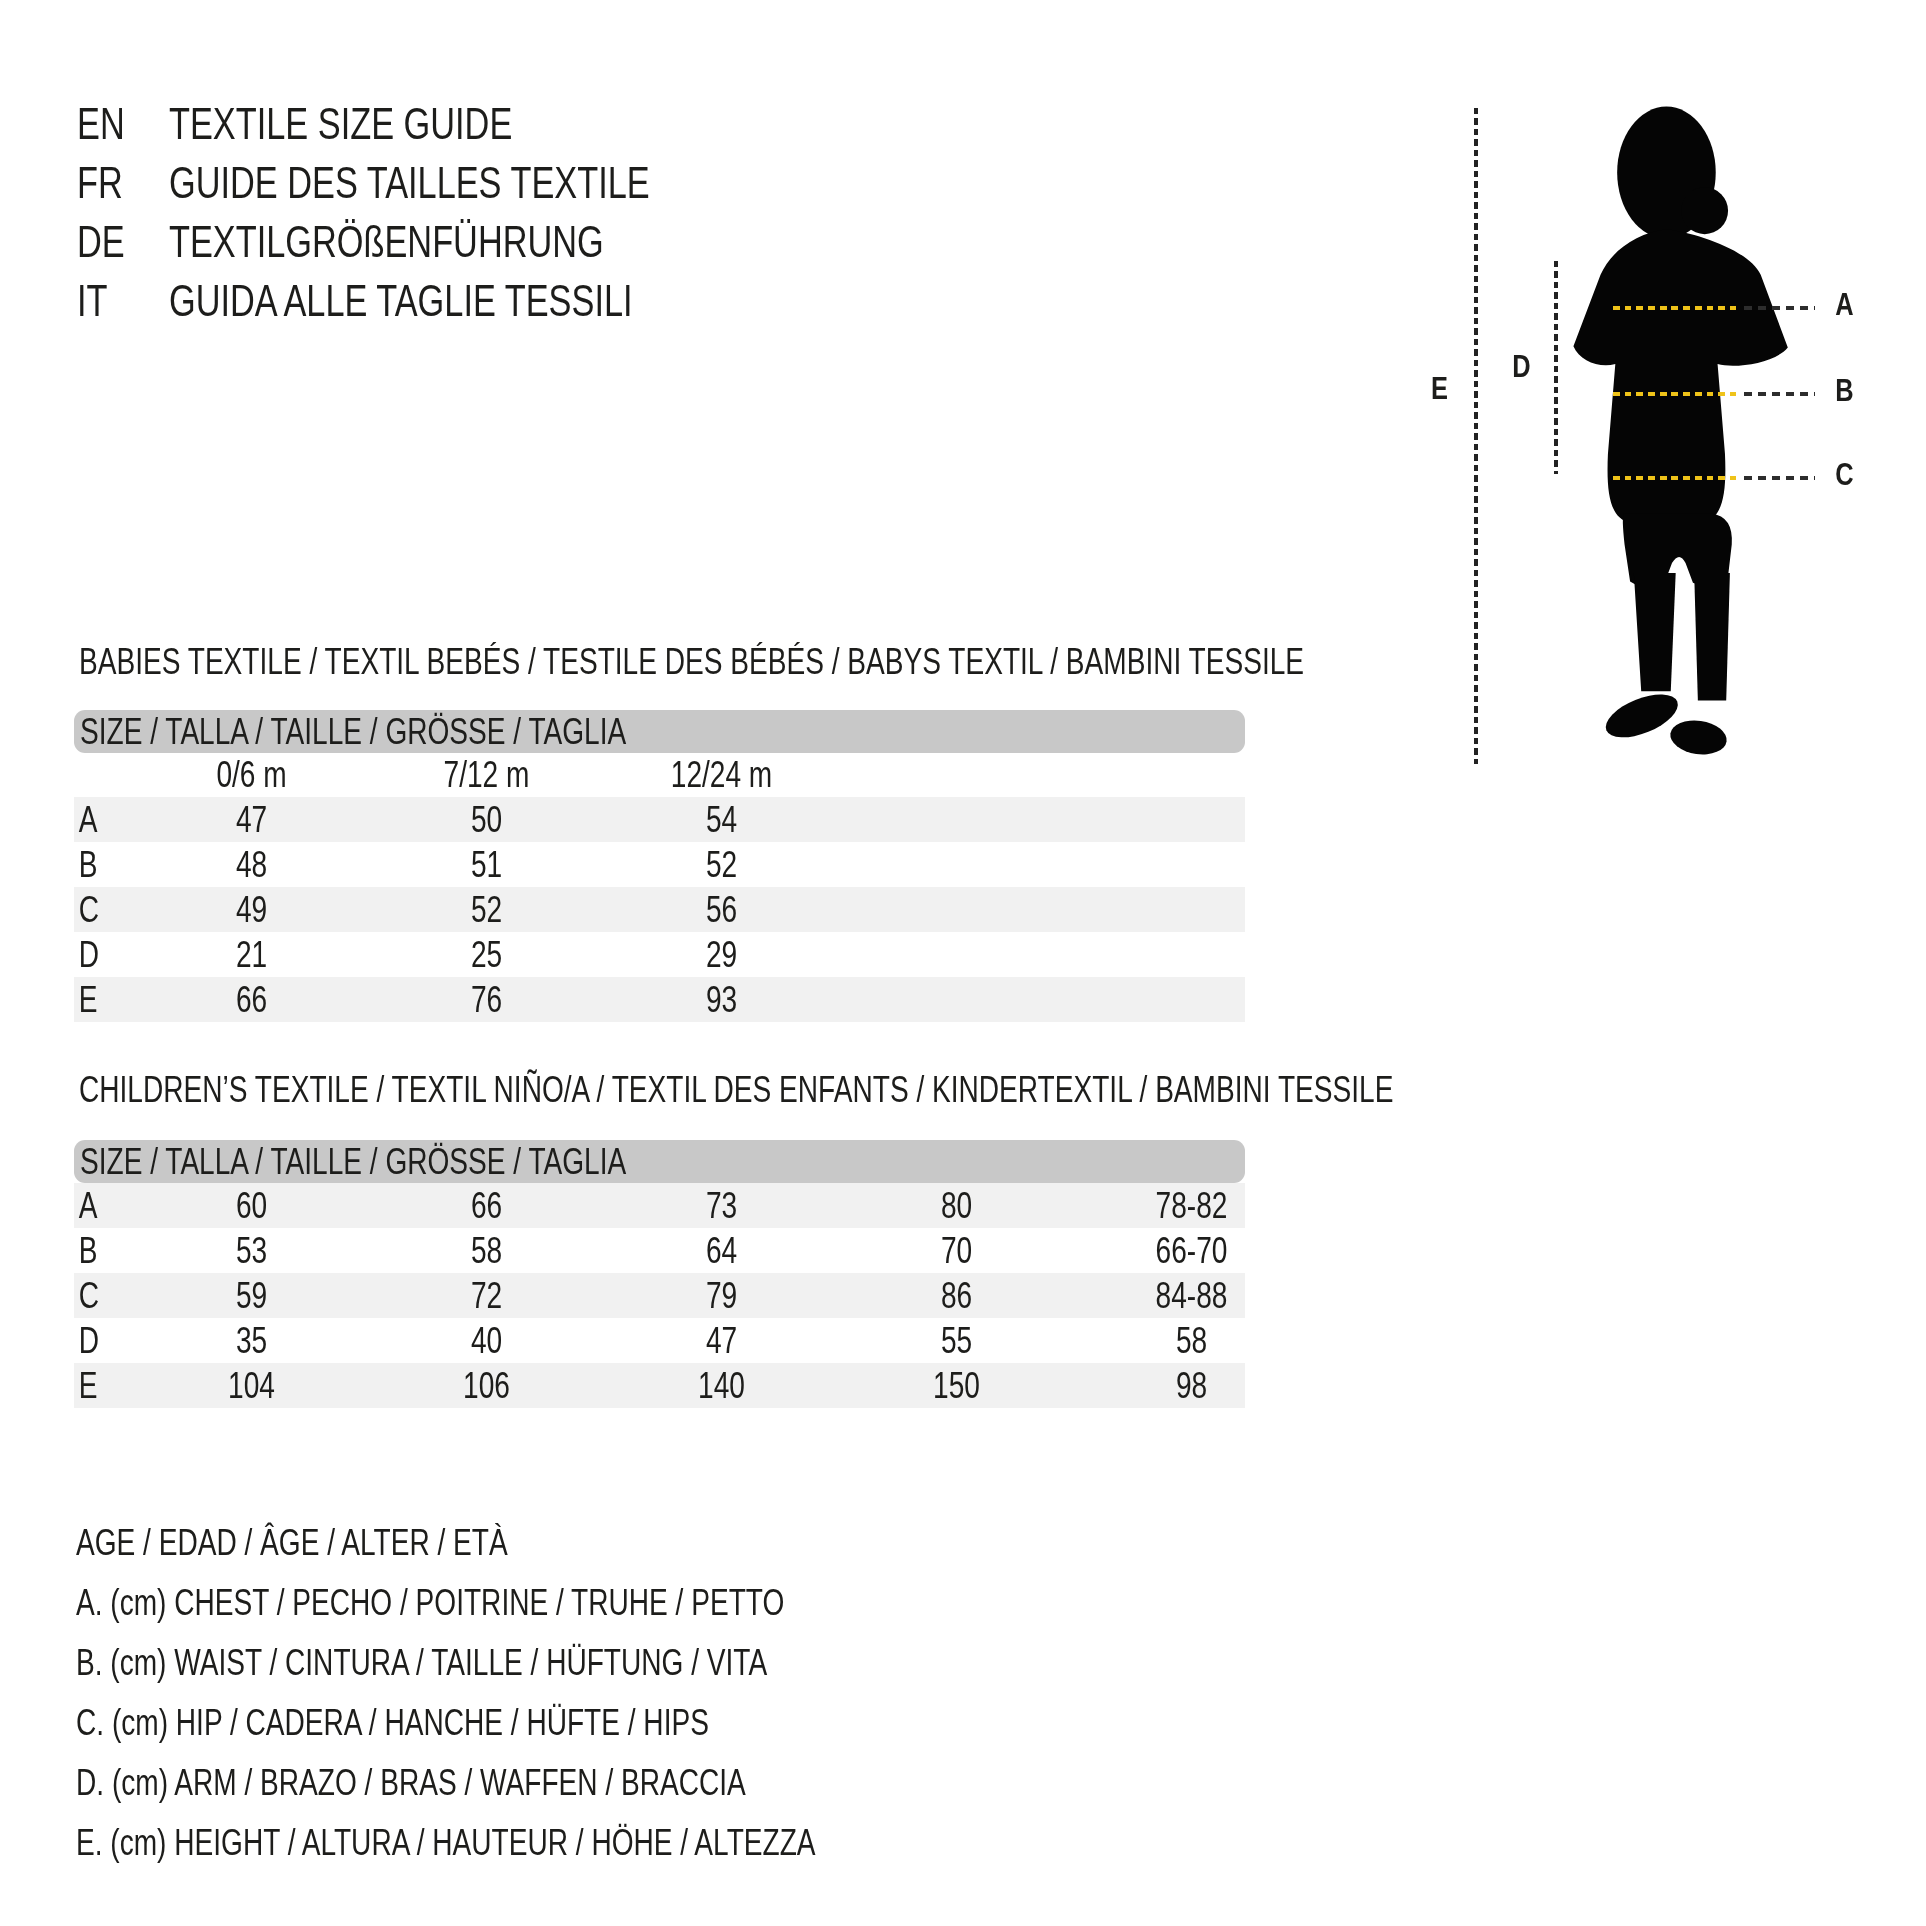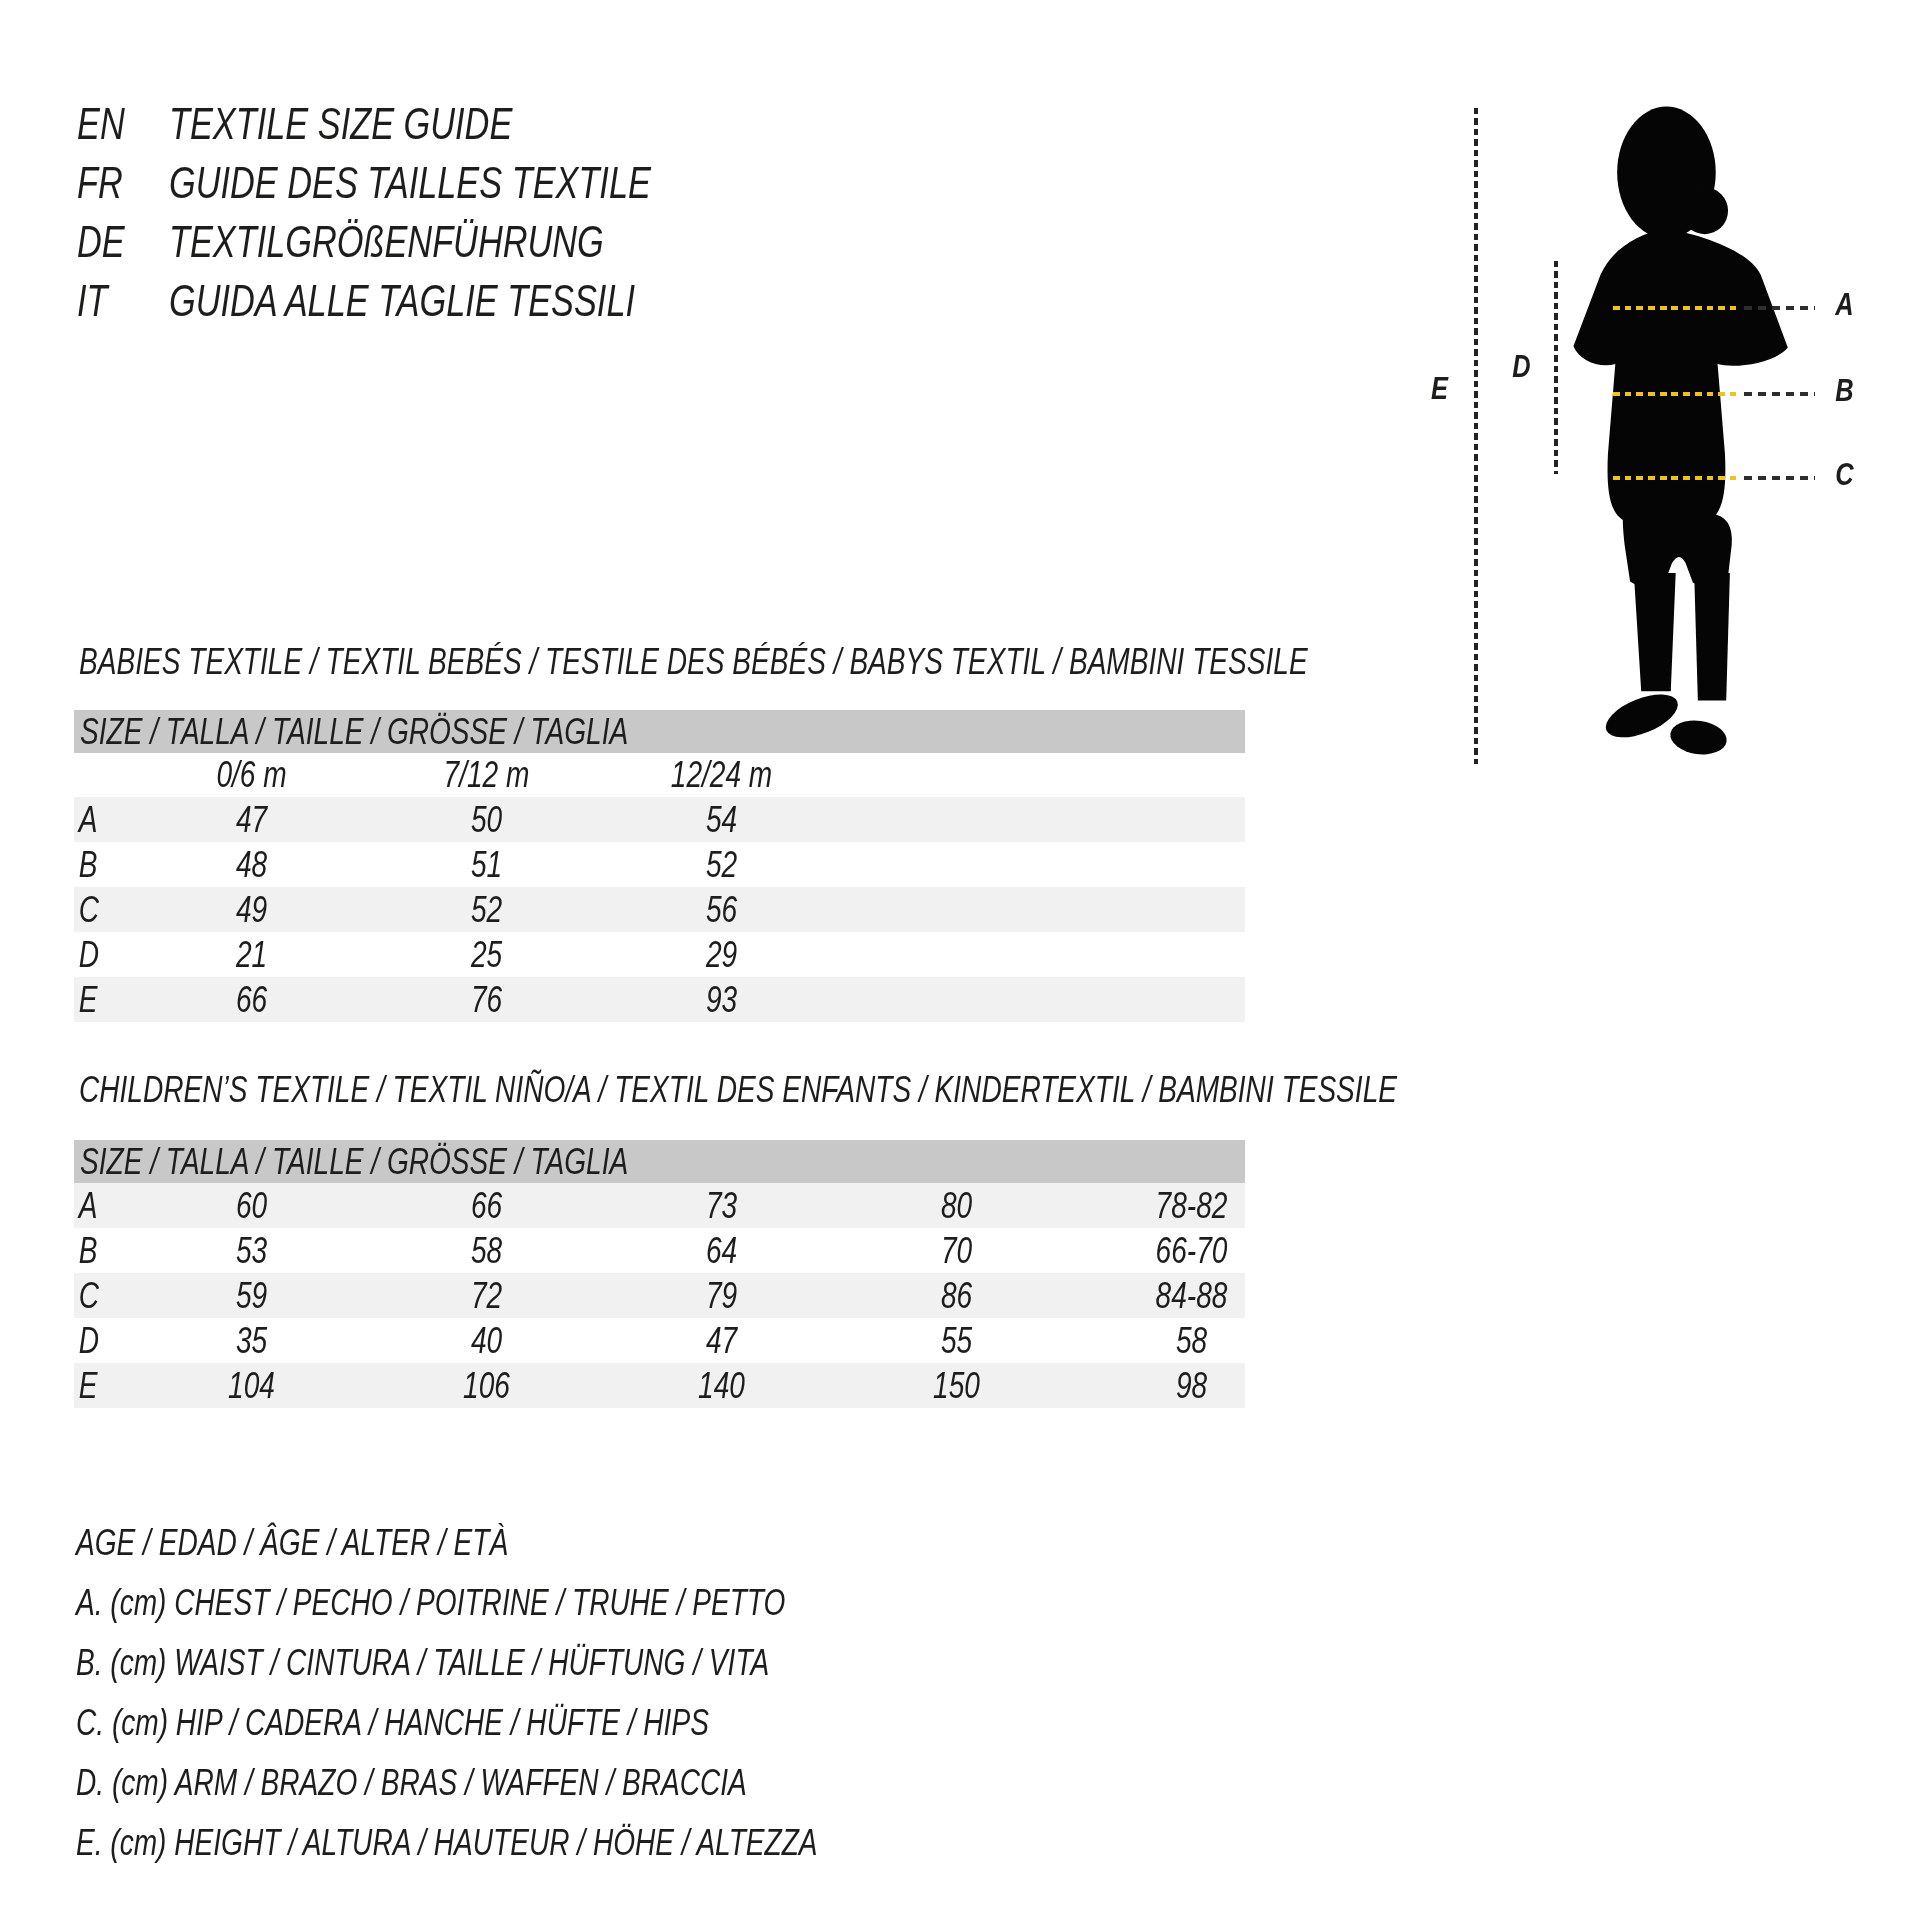--- a/index.html
+++ b/index.html
@@ -4,21 +4,21 @@
 <style>
   * { margin:0; padding:0; box-sizing:border-box; }
   html,body { width:1926px; height:1926px; }
   body {
     position:relative;
     background:#ffffff;
     color:#1d1d1b;
     font-family:"Liberation Sans", sans-serif;
     overflow:hidden;
   }
-  .page { position:absolute; inset:0;font-style:italic; }
+  .page { position:absolute; inset:0; }
 
   
   .cond   { display:inline-block; transform:scaleX(0.78); transform-origin:0 50%; white-space:nowrap; }
   .cnd    { transform:scaleX(0.78); transform-origin:50% 50%; white-space:nowrap; }
   .cnd-l  { transform:scaleX(0.78); transform-origin:0 50%; white-space:nowrap; }
   .cond-block { transform:scaleX(0.78); transform-origin:0 50%; white-space:nowrap; }
 
   
   .lang-block { position:absolute; left:77px; top:94px; }
   .lang-row   { display:flex; align-items:center; height:59px; font-size:44px; }
@@ -51,21 +51,21 @@
   .heading { position:absolute; left:79px; font-size:36px; line-height:54px; height:54px; }
   .h-babies   { top:635px; }
   .h-children { top:1063px; }
 
   
   .size-table { position:absolute; left:74px; width:1171px; }
   .t-babies   { top:710px; }
   .t-children { top:1140px; }
 
   .size-bar { height:43px; background:#c8c8c8; display:flex; align-items:center;
-              padding-left:6.2px; font-size:36px; }
+              padding-left:6.2px; font-size:36px;border-radius:11px; }
 
   .trow  { display:grid; grid-template-columns:52px 219px 219px 219px 219px 219px;
            align-items:center; font-size:36px;gap:16px; }
   .thead { height:44px; }
   .tdata { height:45px; }
   .stripe { background:#f1f1f1; }
   .tcell.letter { padding-left:6.2px; }
   .tcell.val    { text-align:center; }
 
   

